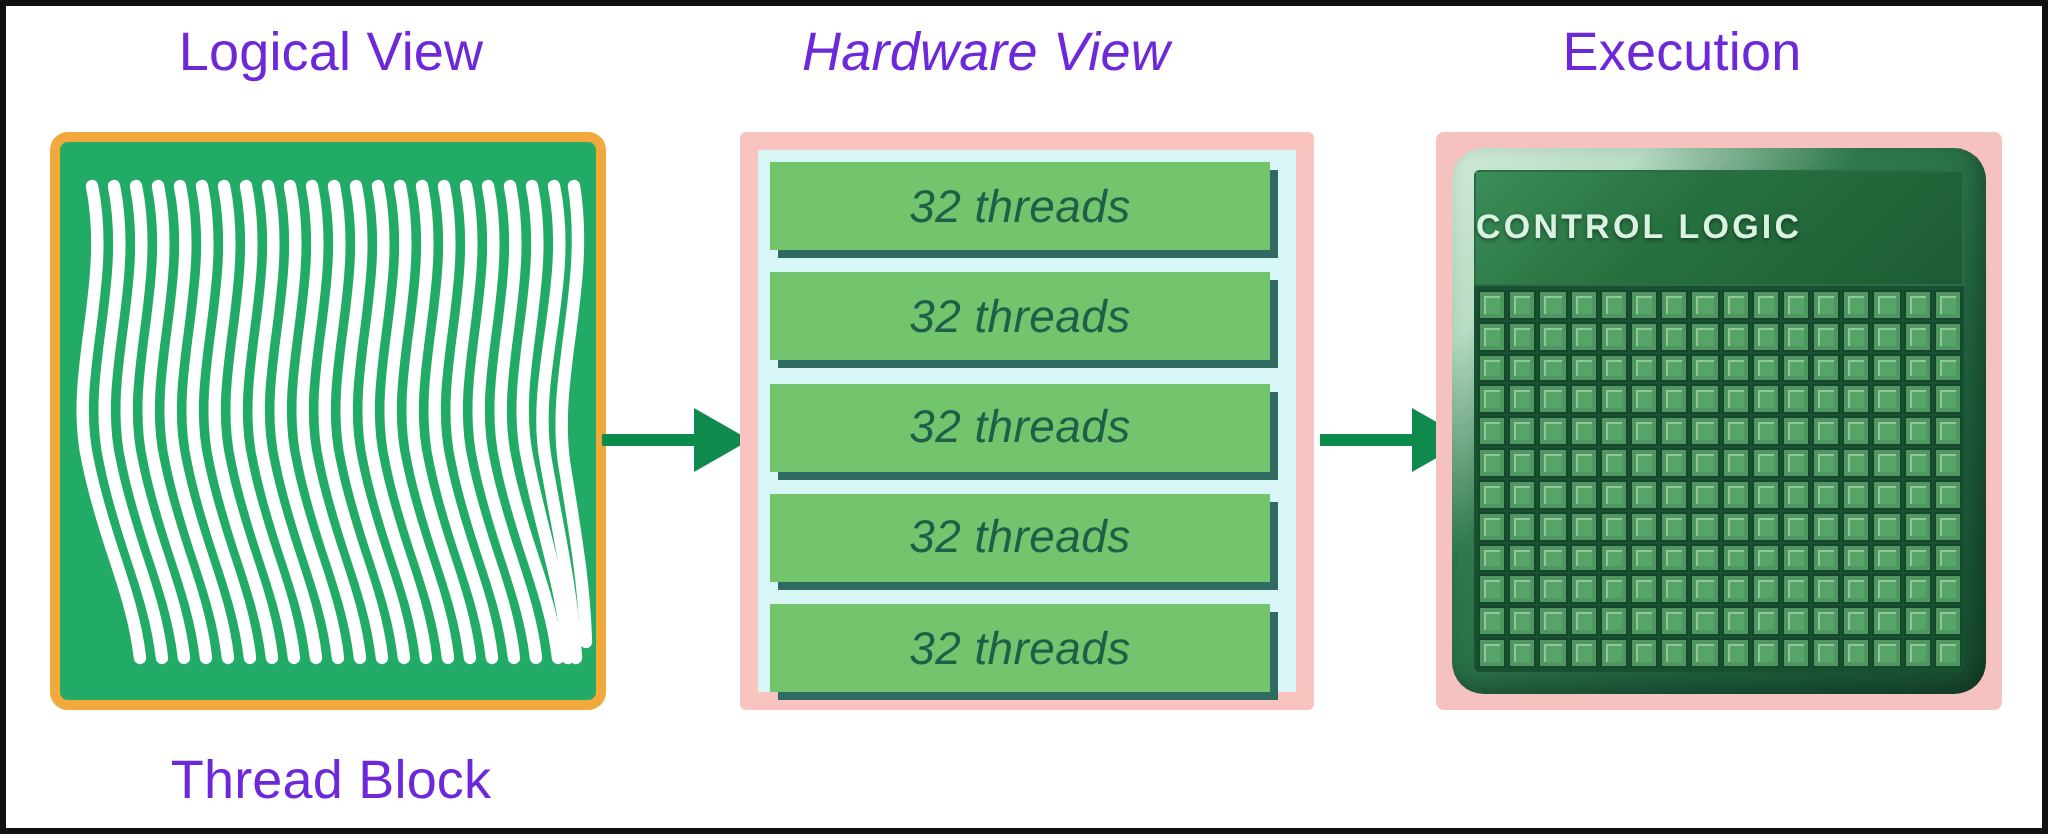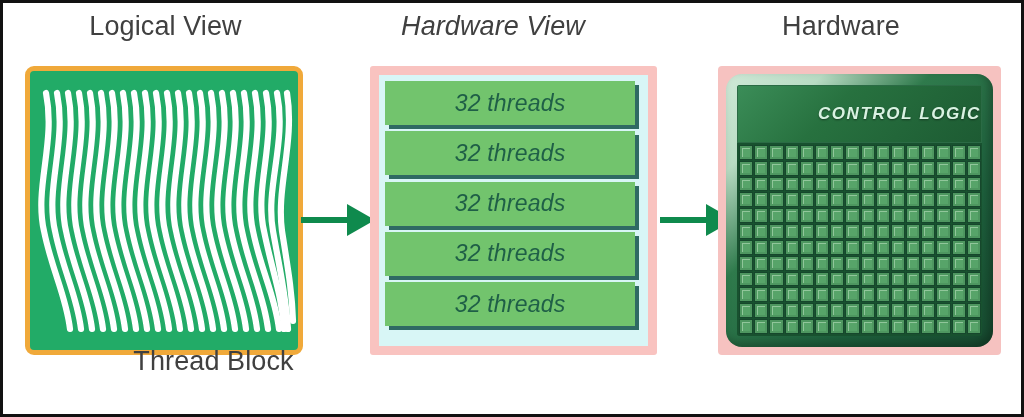--- a/index.html
+++ b/index.html
@@ -28,28 +28,28 @@
     position: absolute;
     top: 0;
     height: 411px;
   }
   .panel-title,
   .panel-caption {
     position: absolute;
     left: 0;
     width: 100%;
     text-align: center;
-    color: #404040;
+    color: #6d28d9;
     font-size: 27px;
     font-weight: 400;
     letter-spacing: 0.1px;
     white-space: nowrap;
   }
   .panel-title { top: 8px; }
-  .panel-caption { top: 343px; padding-left: 48px; }
+  .panel-caption { top: 372px; }
 
   
   #panel-logical { left: 0px;  width: 325px; }
 
   #thread-block {
     position: absolute;
     left: 22px;
     top: 63px;
     width: 278px;
     height: 289px;
@@ -89,21 +89,21 @@
     background: #f9c3c0;
     border-radius: 3px;
     padding: 9px;
   }
   #warps-inner {
     position: relative;
     box-sizing: border-box;
     width: 100%;
     height: 100%;
     background: #d8f6f6;
-    padding: 6px 8px 20px 6px;
+    padding: 6px 8px 0 6px;
     display: flex;
     flex-direction: column;
     justify-content: space-between;
   }
   .warp-row {
     position: relative;
     height: 44px;
     background: #72c46d;
     box-shadow: 4px 4px 0 0 #2f6a63;
     display: flex;
@@ -158,22 +158,21 @@
   }
   #control-logic {
     position: relative;
     height: 58px;
     flex: 0 0 58px;
     background: linear-gradient(135deg, #3b8d58 0%, #27713f 40%, #1d5b33 100%);
     border: 1px solid #2b6b45;
     box-sizing: border-box;
     display: flex;
     align-items: center;
-    justify-content: flex-end;
-    font-style: italic;
+    justify-content: flex-start;
   }
   #control-logic-label {
     color: #d9f2e2;
     font-size: 17px;
     font-weight: bold;
     letter-spacing: 1.6px;
     text-shadow: 0 1px 2px rgba(0,0,0,0.45);
     white-space: nowrap;
   }
   #core-grid {
@@ -268,21 +267,21 @@
     </div>
 
   </div>
 
   <svg class="arrow" id="arrow-2" viewBox="0 0 78 40">
     <path d="M2 20 L56 20" stroke="#0f8a4d" stroke-width="6" fill="none"></path>
     <path d="M48 4 L76 20 L48 36 Z" fill="#0f8a4d"></path>
   </svg>
 
   <div class="panel" id="panel-execution">
-    <div class="panel-title">Hardware</div>
+    <div class="panel-title">Execution</div>
 
     <div id="chip-outer">
       <div id="chip">
         <div id="chip-die">
           <div id="control-logic">
             <span id="control-logic-label">CONTROL LOGIC</span>
           </div>
           <div id="core-grid" style="grid-template-columns: repeat(16, 1fr); grid-template-rows: repeat(12, 1fr);">
               <div class="core-cell"></div>
               <div class="core-cell"></div>

